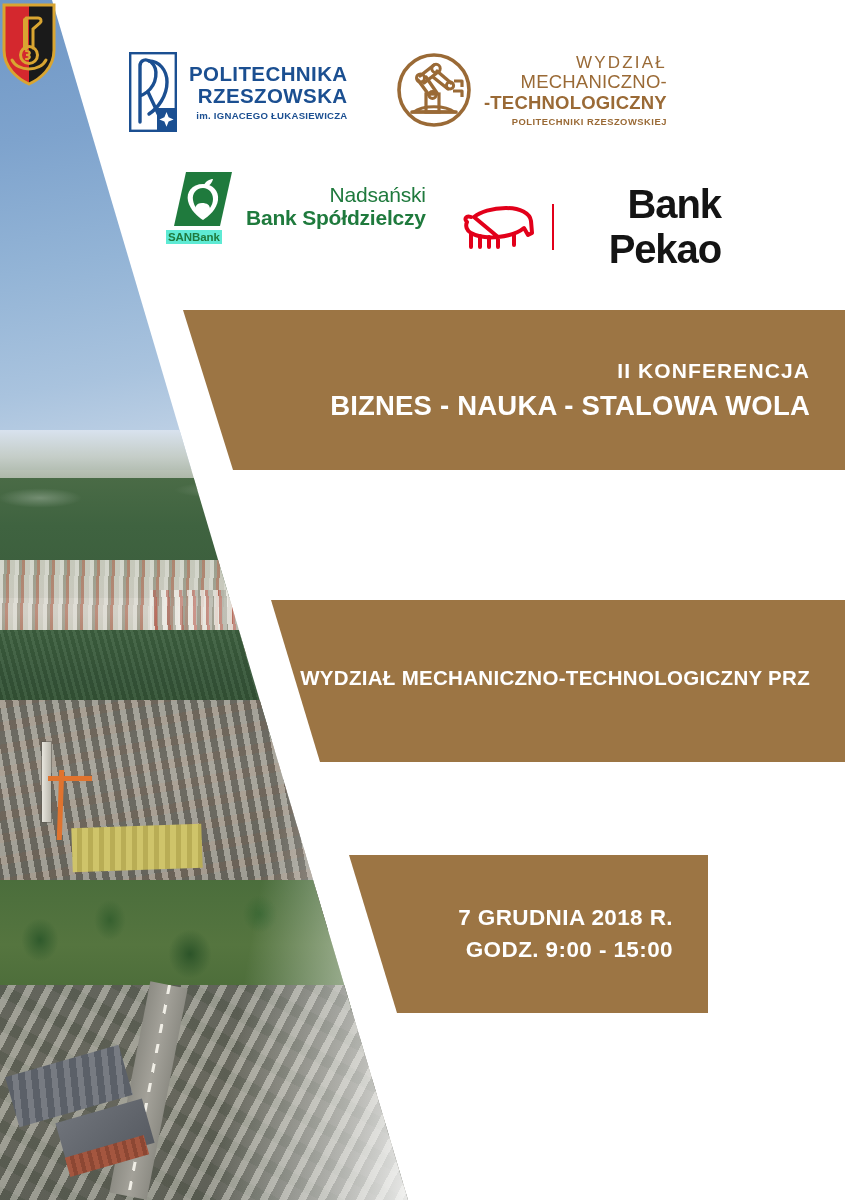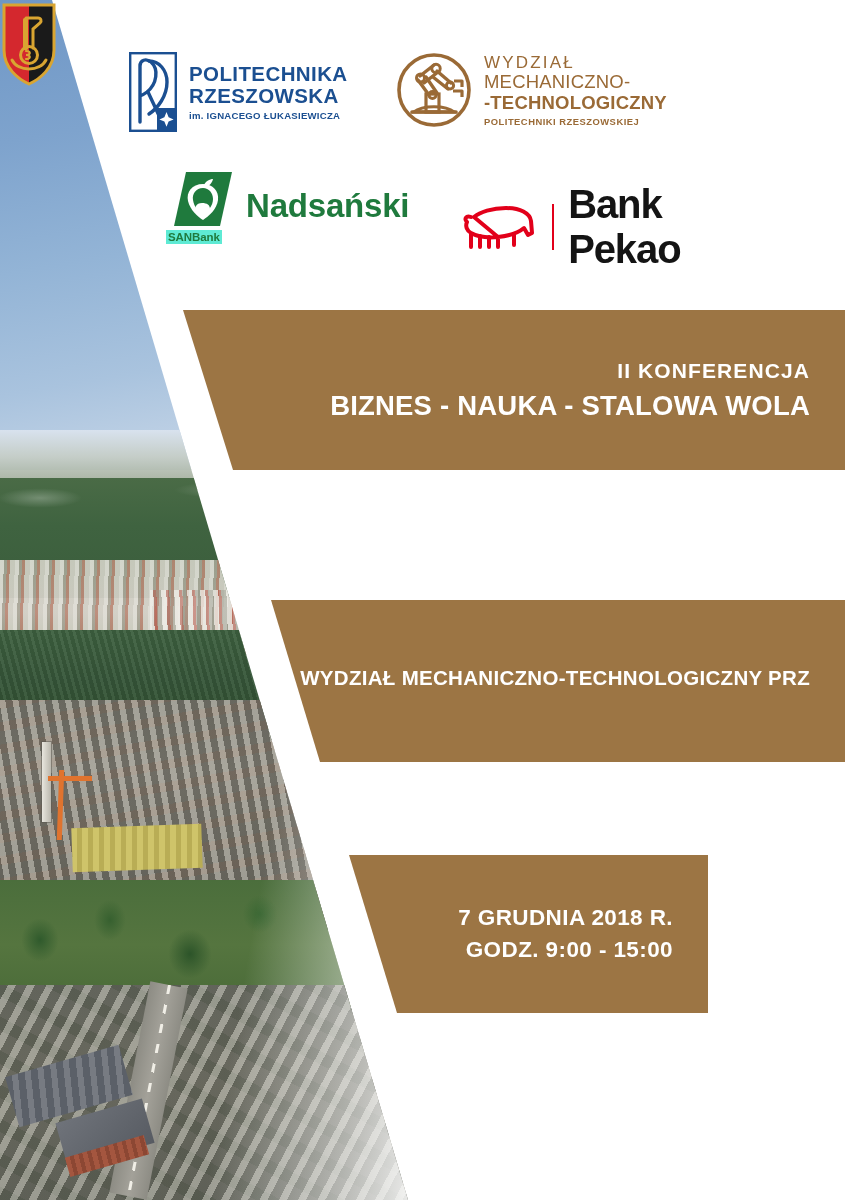--- a/index.html
+++ b/index.html
@@ -137,21 +137,21 @@
     transform:rotate(-16deg);
   }
   
   .photo-feather{
     position:absolute; left:0; top:0; width:460px; height:1200px;
     background:linear-gradient(100deg, rgba(255,255,255,0) 62%, rgba(255,255,255,.55) 82%, rgba(255,255,255,.95) 95%);
     pointer-events:none;
   }
 
   
-  .logo-band{ position:absolute; left:0; top:0; width:721px; height:270px; }
+  .logo-band{ position:absolute; left:0; top:0; width:721px; height:270px;text-align:right; }
 
   .logo{ position:absolute; display:flex; align-items:center; }
 
   
   #logo-prz{ left:129px; top:52px; }
   #logo-prz .mark{ width:48px; height:80px; }
   #logo-prz .words{ margin-left:12px; color:#1b4f91; }
   .prz-l1{ font-size:20.5px; font-weight:bold; letter-spacing:.4px; line-height:1.06; }
   .prz-l2{ font-size:20.5px; font-weight:bold; letter-spacing:.4px; line-height:1.06; }
   .prz-l3{ font-size:9.6px; font-weight:bold; letter-spacing:.25px; margin-top:3px; }
@@ -165,21 +165,21 @@
   .wmt-l3{ font-size:18.5px; font-weight:bold; letter-spacing:.2px; line-height:1.1; }
   .wmt-l4{ font-size:9.4px; font-weight:bold; letter-spacing:.5px; margin-top:3px; }
 
   
   #logo-shield{ left:706px; top:52px; width:58px; height:88px; }
 
   
   #logo-sanbank{ left:172px; top:170px; }
   #logo-sanbank .mark{ width:62px; height:72px; position:relative; }
   #logo-sanbank .words{ margin-left:12px; color:#1f7a3d; }
-  .san-l1{ font-size:33px; font-weight:bold; line-height:1.1; letter-spacing:-.2px; }
+  .san-l1{ font-size:21px; font-weight:normal; line-height:1.1; letter-spacing:-.2px; }
   .san-l2{ font-size:21px; font-weight:bold; line-height:1.12; letter-spacing:-.2px; }
   .san-tag{
     position:absolute; left:-6px; bottom:-2px;
     font-size:11.5px; font-weight:bold; color:#1f7a3d; letter-spacing:-.1px;
     background:#5eead4; padding:1px 2px;
   }
 
   
   #logo-pekao{ left:462px; top:182px; }
   #logo-pekao .mark{ width:76px; height:48px; }
@@ -328,20 +328,21 @@
           <path d="M14 2 L60 2 L48 56 L2 56 Z" fill="#1F7A3D"></path>
           <path d="M31 14 C20 14 14 22 16 31 C18 40 26 47 31 50 C37 46 45 39 46 30 C47 21 41 14 31 14 Z" fill="#ffffff"></path>
           <path d="M31 18 C24 18 20 24 21 30 C22 37 27 42 31 45 C36 41 41 36 41 29 C41 23 37 18 31 18 Z" fill="#1F7A3D"></path>
           <path d="M31 17 C33 11 38 9 41 9 C40 14 36 17 31 17 Z" fill="#ffffff"></path>
           <path d="M30 33 C24 33 22 38 24 42 C26 46 30 48 31 49 C33 47 38 44 38 39 C38 35 35 33 30 33 Z" fill="#ffffff"></path>
         </svg>
         <span class="san-tag">SANBank</span>
       </span>
       <span class="words">
         <div class="san-l1">Nadsański</div>
+        <div class="san-l2">Bank Spółdzielczy</div>
       </span>
     </div>
 
     <div class="logo" id="logo-pekao">
       <span class="mark">
         <svg viewBox="0 0 76 48" width="76" height="48">
           <path d="M9 14 C4 12 2 16 5 19 C3 23 5 28 9 30 L9 44
                    M9 30 C16 34 26 35 36 34 L36 44
                    M36 34 C46 33 56 30 62 25 L66 32 L70 30 L69 18
                    C68 10 58 5 44 5 C30 5 18 9 12 14 Z" fill="none" stroke="#E2001A" stroke-width="4" stroke-linecap="round" stroke-linejoin="round"></path>

